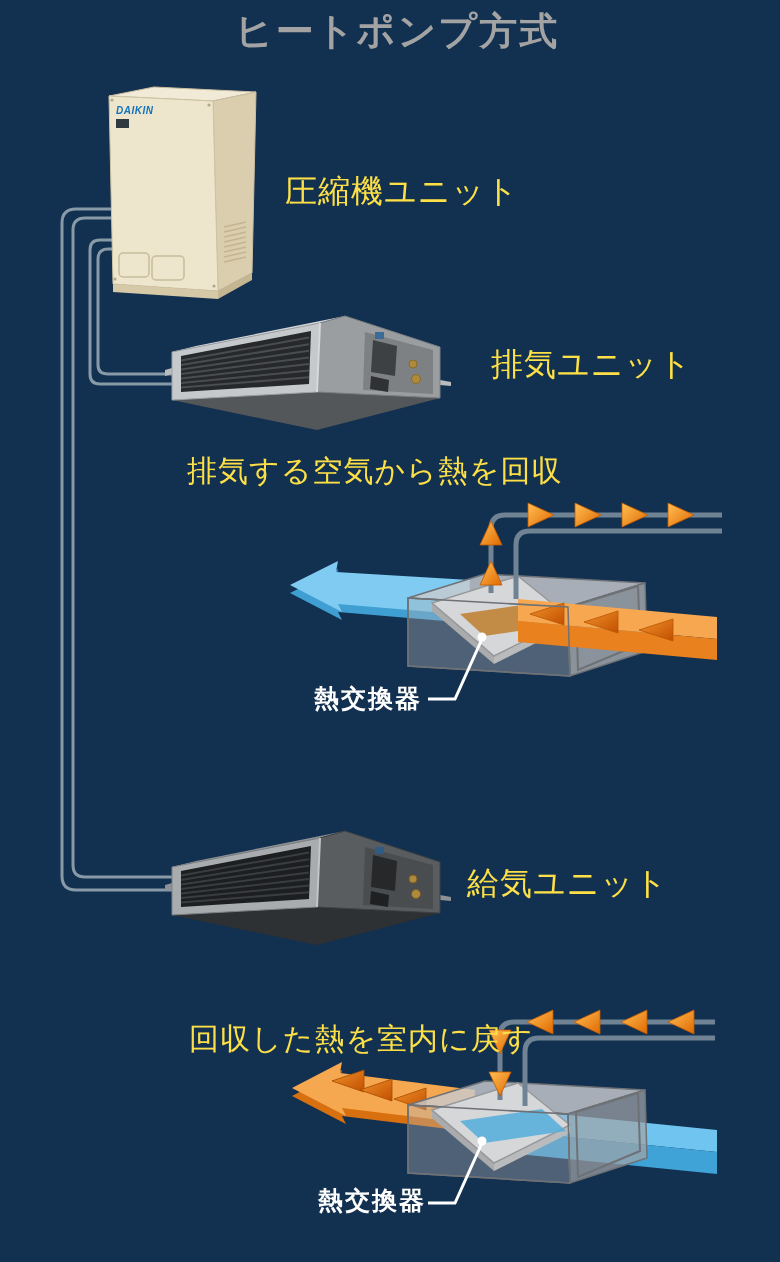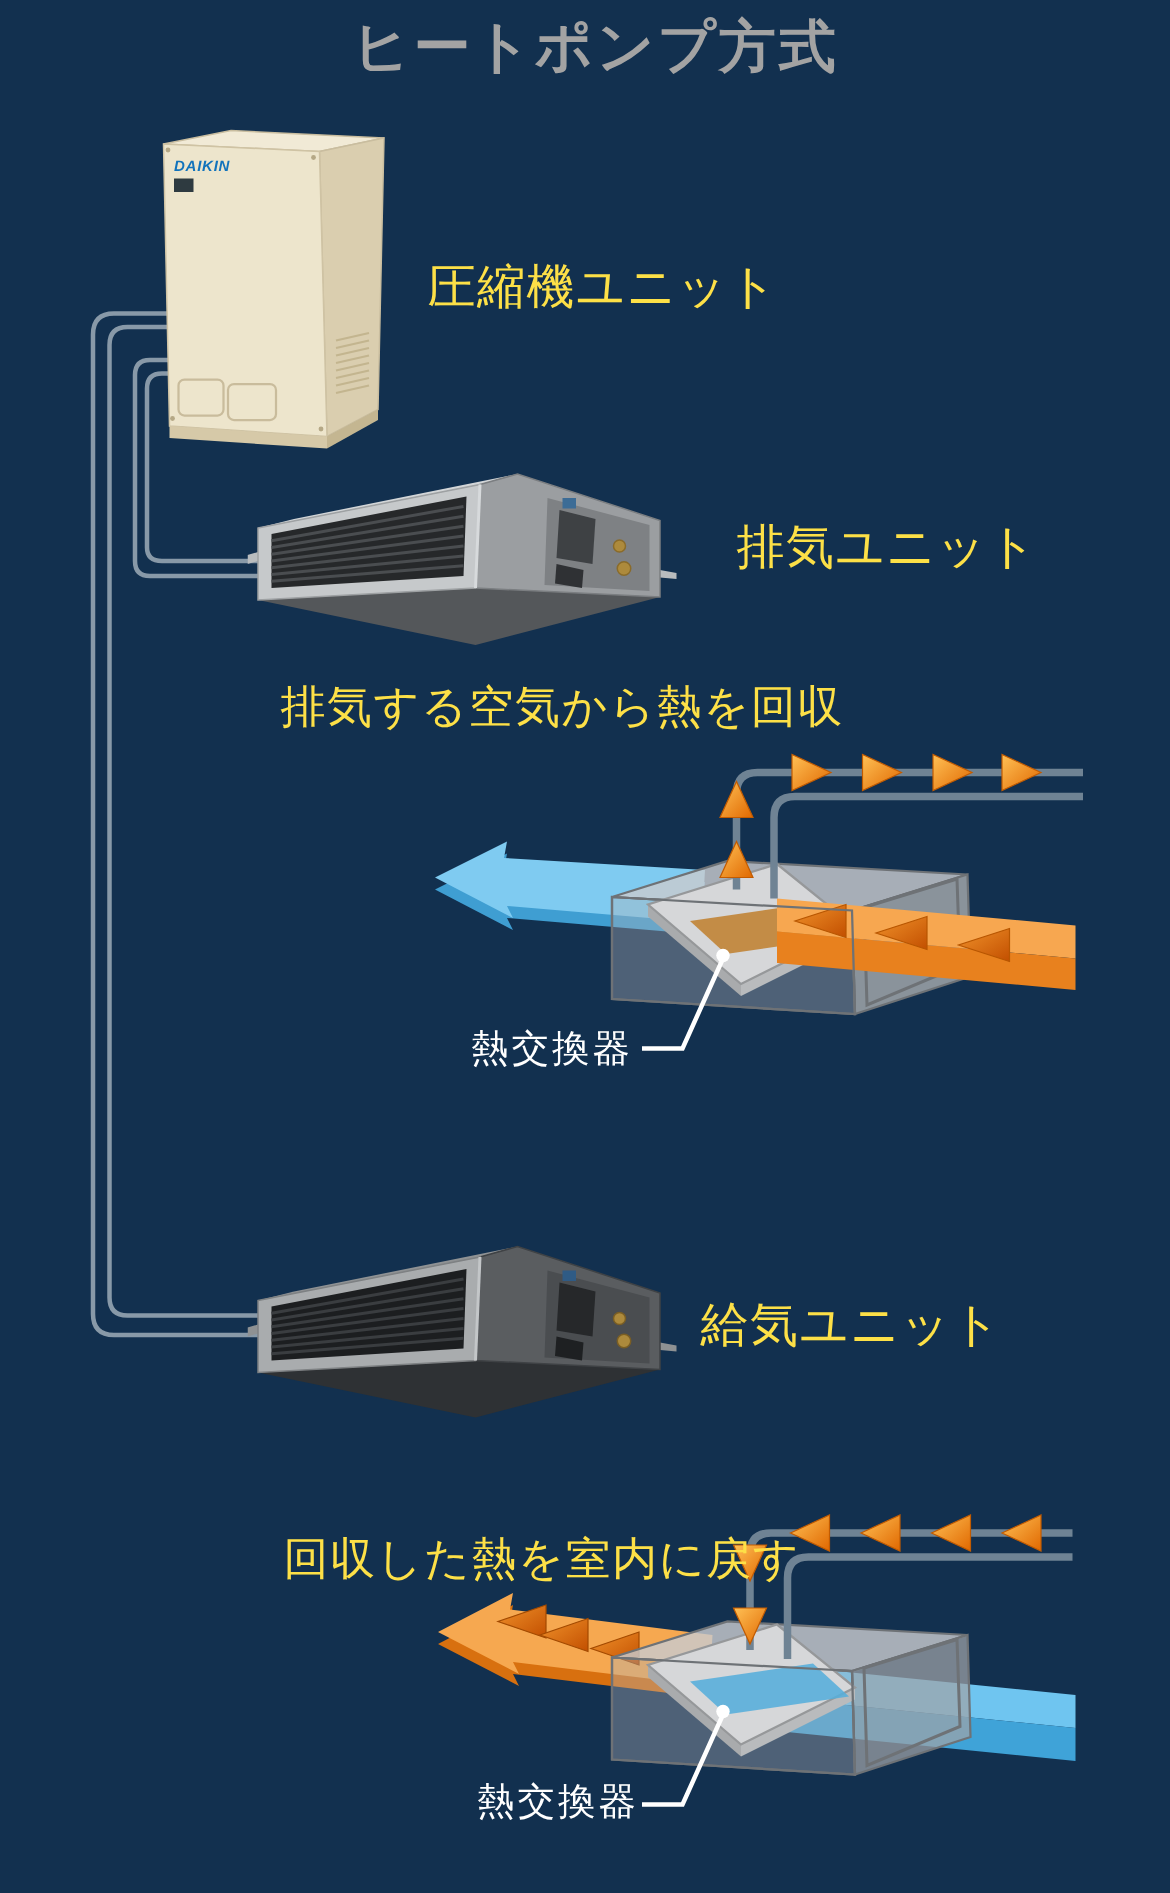--- a/index.html
+++ b/index.html
@@ -9,21 +9,21 @@
     font-family:"Liberation Sans","DejaVu Sans",sans-serif;
   }
   .abs{position:absolute;}
   .txt{color:#fde047;font-weight:normal;white-space:nowrap;letter-spacing:1px;}
   #title{
     left:0;right:0;top:6px;text-align:center;
     font-size:38px;font-weight:bold;color:#a3a3a3;letter-spacing:2px;z-index:4;margin-left:14px;
   }
   .unit-label{font-size:32px;z-index:4;}
   .caption{font-size:30px;z-index:4;text-align:right;}
-  .hx-label{font-size:25px;color:#fff;font-weight:normal;letter-spacing:2px;z-index:4;}
+  .hx-label{font-size:25px;color:#fff;font-weight:bold;letter-spacing:2px;z-index:4;}
   svg{display:block;}
   .layer1{z-index:1;}
   .layer2{z-index:2;}
 </style>
 </head>
 <body>
 
 <svg class="abs layer1" style="left:0;top:0;" width="780" height="1262" viewBox="0 0 780 1262">
   <g fill="none" stroke="#95A5B2" stroke-width="3" opacity="0.9">
     <path d="M112 209 L76 209 Q62 209 62 223 L62 876 Q62 890 76 890 L176 890"></path>

